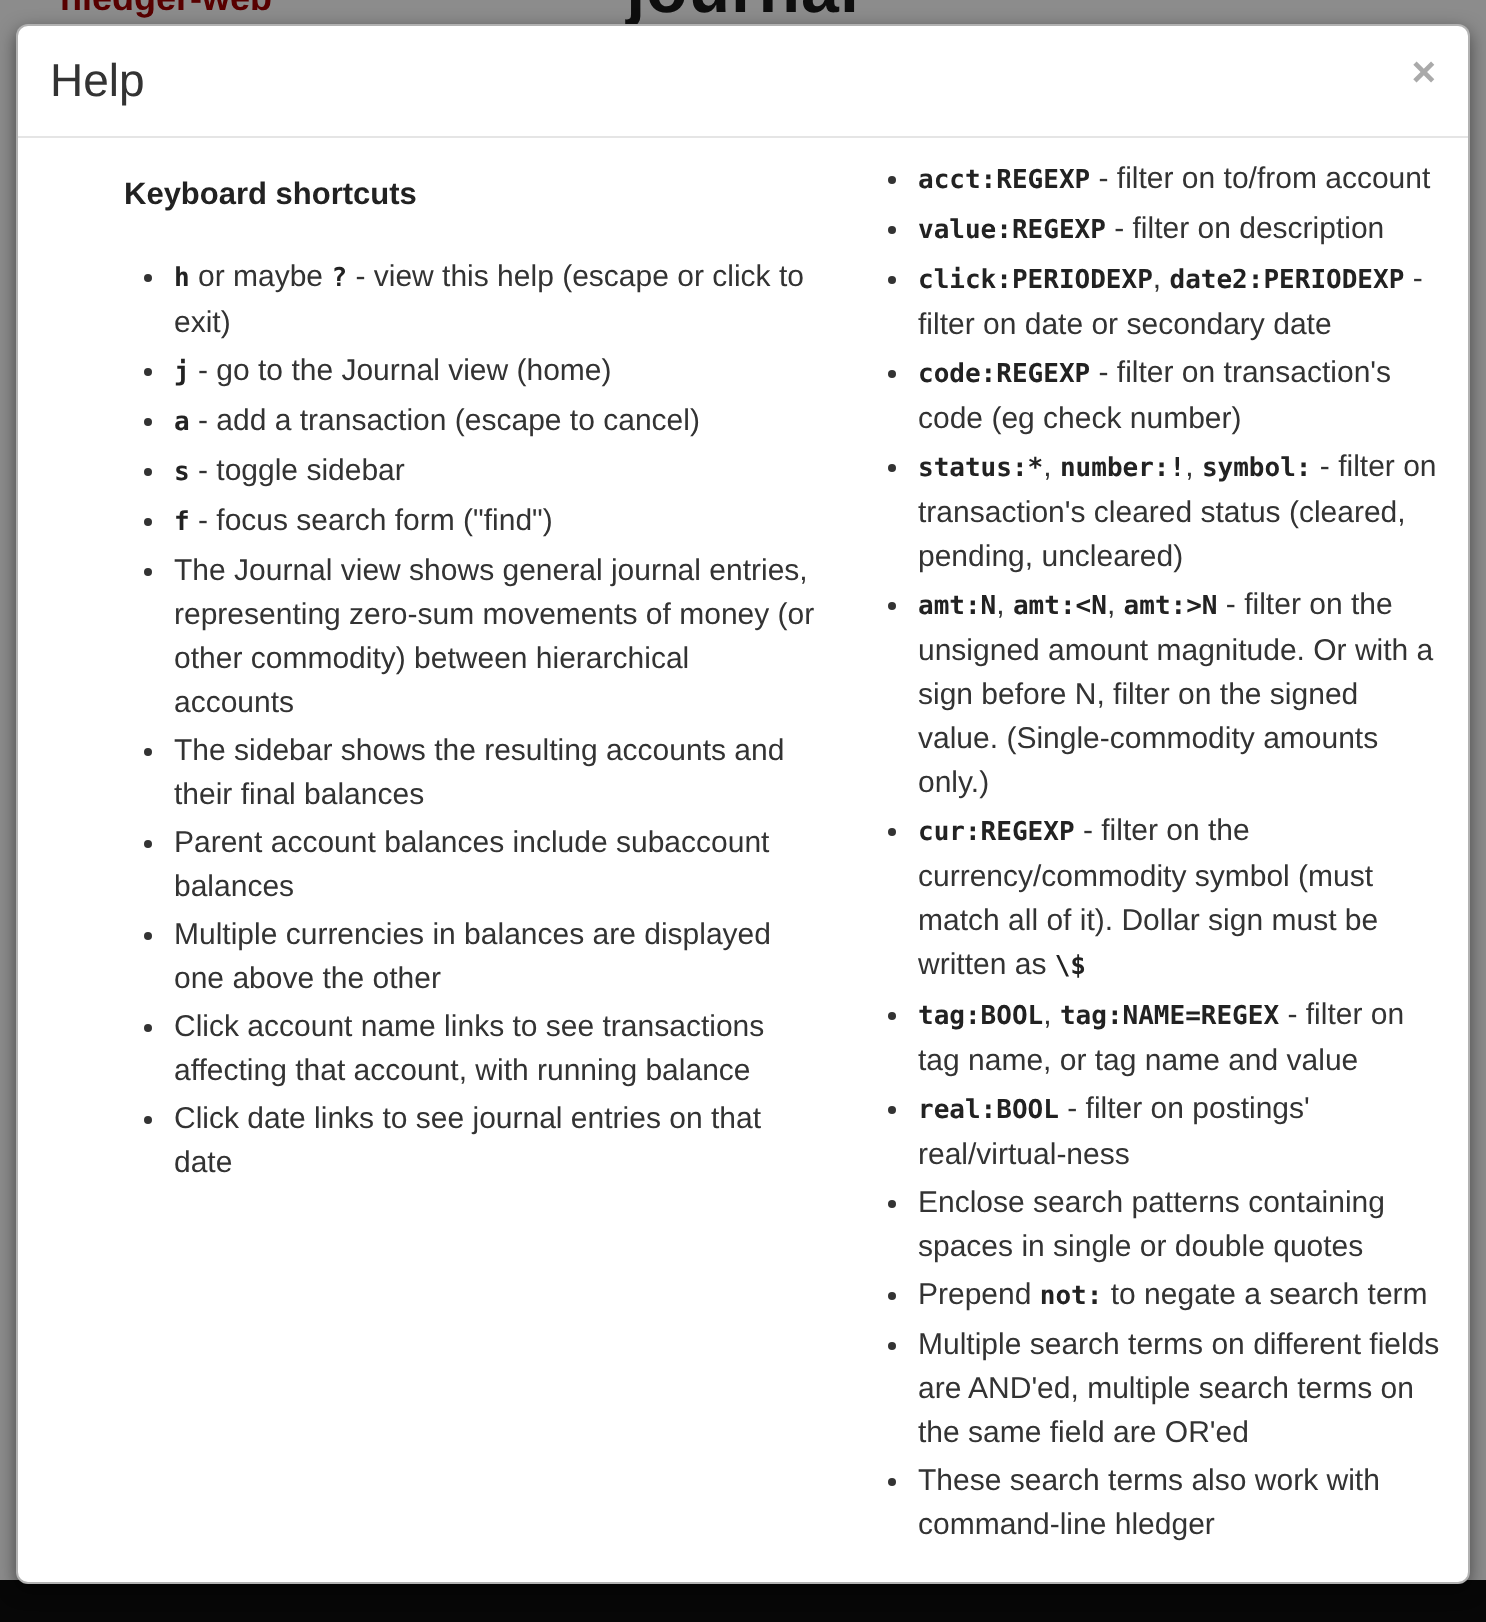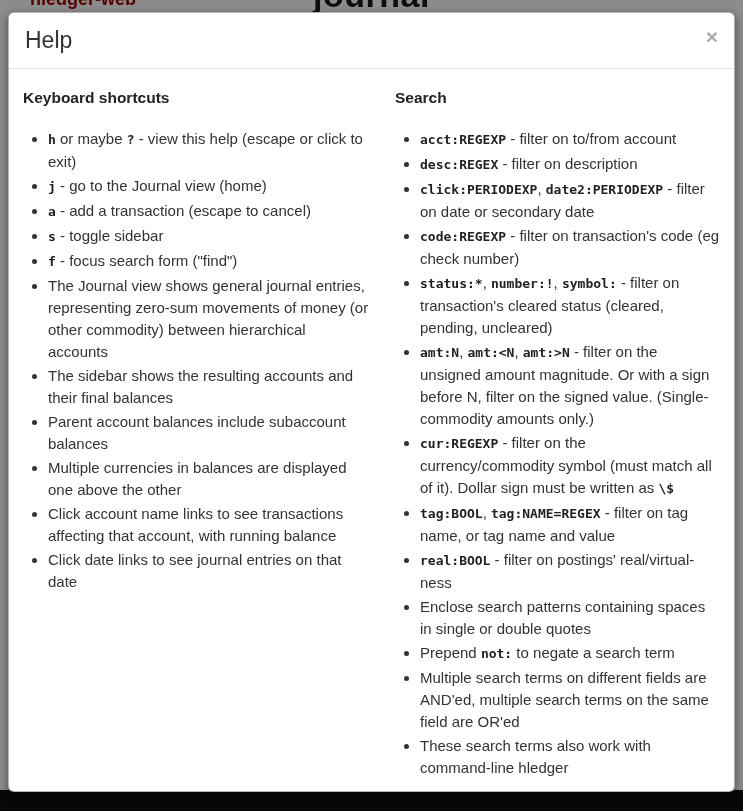--- a/index.html
+++ b/index.html
@@ -83,20 +83,21 @@
     color: #aaaaaa;
     cursor: pointer;
   }
   .modal-body {
     display: flex;
     gap: 26px;
     padding: 10px 14px 15px 14px;
     color: #333333;
     font-size: 15px;
     line-height: 22px;
+    margin-left: 39px;
   }
   .col-left  { width: 346px; flex: 0 0 346px; }
   .col-right { flex: 1 1 auto; min-width: 0; }
   .section-heading {
     margin: 8px 0 19px 0;
     font-size: 15.5px;
     font-weight: bold;
     color: #222222;
   }
   .section-heading.spaced { margin-top: 31px; }
@@ -144,24 +145,23 @@
       <ul class="help-list">
           <li>The Journal view shows general journal entries, representing zero-sum movements of money (or other commodity) between hierarchical accounts</li>
           <li>The sidebar shows the resulting accounts and their final balances</li>
           <li>Parent account balances include subaccount balances</li>
           <li>Multiple currencies in balances are displayed one above the other</li>
           <li>Click account name links to see transactions affecting that account, with running balance</li>
           <li>Click date links to see journal entries on that date</li>
         </ul>
     </div>
     <div class="col-right">
-      <h4 class="section-heading">Search</h4>
       <ul class="help-list">
           <li><code>acct:REGEXP</code> - filter on to/from account</li>
-          <li><code>desc:REGEX</code> - filter on description</li>
+          <li><code>value:REGEXP</code> - filter on description</li>
           <li><code>click:PERIODEXP</code>, <code>date2:PERIODEXP</code> - filter on date or secondary date</li>
           <li><code>code:REGEXP</code> - filter on transaction's code (eg check number)</li>
           <li><code>status:*</code>, <code>number:!</code>, <code>symbol:</code> - filter on transaction's cleared status (cleared, pending, uncleared)</li>
           <li><code>amt:N</code>, <code>amt:&lt;N</code>, <code>amt:&gt;N</code> - filter on the unsigned amount magnitude. Or with a sign before N, filter on the signed value. (Single-commodity amounts only.)</li>
           <li><code>cur:REGEXP</code> - filter on the currency/commodity symbol (must match all of it). Dollar sign must be written as <code>\$</code></li>
           <li><code>tag:BOOL</code>, <code>tag:NAME=REGEX</code> - filter on tag name, or tag name and value</li>
           <li><code>real:BOOL</code> - filter on postings' real/virtual-ness</li>
           <li>Enclose search patterns containing spaces in single or double quotes</li>
           <li>Prepend <code>not:</code> to negate a search term</li>
           <li>Multiple search terms on different fields are AND'ed, multiple search terms on the same field are OR'ed</li>

